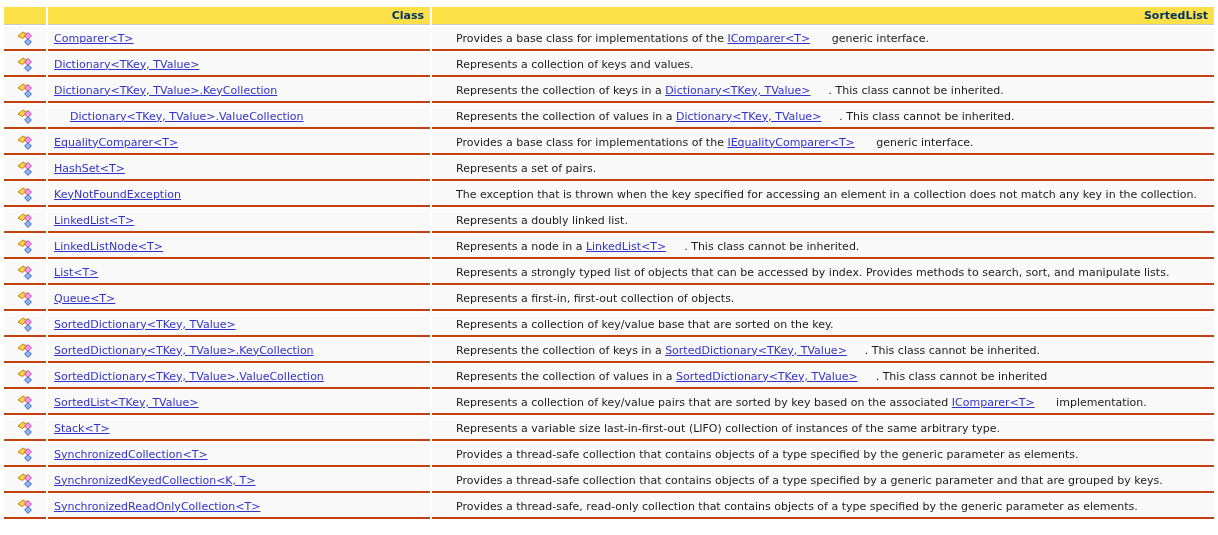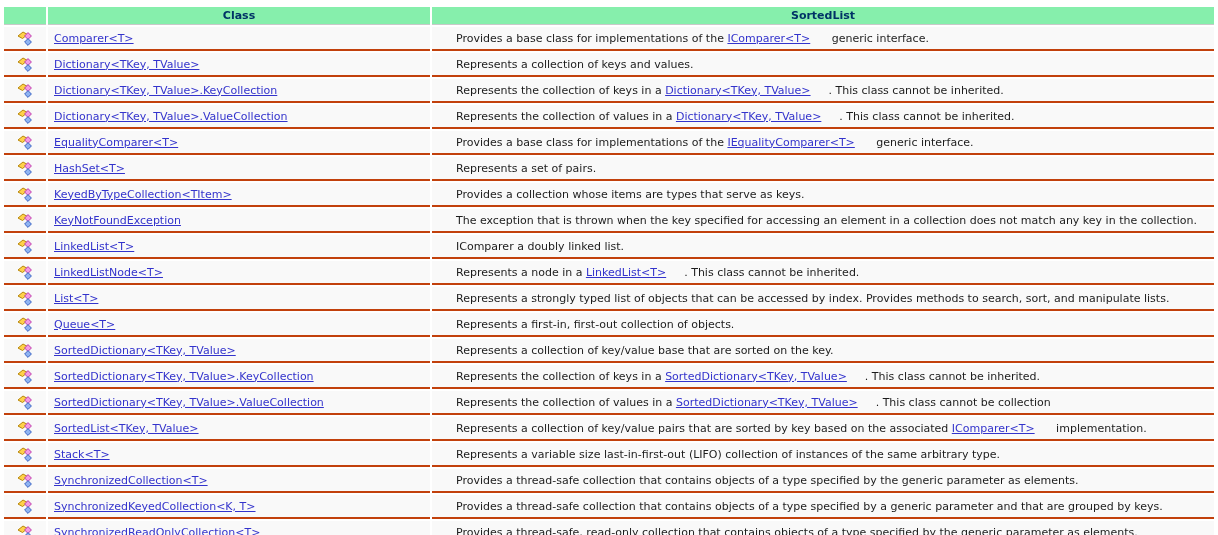--- a/index.html
+++ b/index.html
@@ -17,25 +17,25 @@
     box-sizing: border-box;
     padding: 5px 0 0 2px;
   }
   table.members {
     border-collapse: separate;
     border-spacing: 2px;
     width: 1214px;
     table-layout: fixed;
   }
   th {
-    background: #86efac;
+    background: #fde047;
     color: #003366;
     font-weight: bold;
     font-size: 11px;
-    text-align: center;
+    text-align: right;
     padding: 2px 6px;
     height: 13px;
     border-bottom: 1px solid #c9c9c9;
     white-space: nowrap;
     overflow: hidden;
   }
   td {
     background: #f9f9f9;
     border-bottom: 2px solid #c2410c;
     padding: 2px 6px;
@@ -110,21 +110,21 @@
           <td><span class="desc-text">Represents the collection of keys in a </span><a class="doclink" href="#" style="color: rgb(51, 51, 204);">Dictionary&lt;TKey, TValue&gt;</a><span class="desc-text">. This class cannot be inherited.</span></td>
         </tr>
         <tr>
           <td class="icon-cell">
   <span class="icon-wrap"><svg width="16" height="16" viewBox="0 0 16 16" xmlns="http://www.w3.org/2000/svg">
     <polygon points="1,6 6,2 10.5,4.5 5.5,8.5" fill="#ffd24a" stroke="#b8860b" stroke-width="1"></polygon>
     <polygon points="11,2.6 14.4,6 11,9.4 7.6,6" fill="#f49ce4" stroke="#c03eac" stroke-width="1"></polygon>
     <polygon points="11,8.6 14.4,12 11,15.4 7.6,12" fill="#8fb4f2" stroke="#3b63c4" stroke-width="1"></polygon>
   </svg></span>
 </td>
-          <td><a class="doclink" href="#" style="color: rgb(51, 51, 204);">Dictionary&lt;TKey, TValue&gt;.ValueCollection</a></td>
+          <td><a class="doclink" href="#" style="color: rgb(51, 51, 204); margin-left: 16px;">Dictionary&lt;TKey, TValue&gt;.ValueCollection</a></td>
           <td><span class="desc-text">Represents the collection of values in a </span><a class="doclink" href="#" style="color: rgb(51, 51, 204);">Dictionary&lt;TKey, TValue&gt;</a><span class="desc-text">. This class cannot be inherited.</span></td>
         </tr>
         <tr>
           <td class="icon-cell">
   <span class="icon-wrap"><svg width="16" height="16" viewBox="0 0 16 16" xmlns="http://www.w3.org/2000/svg">
     <polygon points="1,6 6,2 10.5,4.5 5.5,8.5" fill="#ffd24a" stroke="#b8860b" stroke-width="1"></polygon>
     <polygon points="11,2.6 14.4,6 11,9.4 7.6,6" fill="#f49ce4" stroke="#c03eac" stroke-width="1"></polygon>
     <polygon points="11,8.6 14.4,12 11,15.4 7.6,12" fill="#8fb4f2" stroke="#3b63c4" stroke-width="1"></polygon>
   </svg></span>
 </td>
@@ -143,44 +143,33 @@
           <td><span class="desc-text">Represents a set of pairs.</span></td>
         </tr>
         <tr>
           <td class="icon-cell">
   <span class="icon-wrap"><svg width="16" height="16" viewBox="0 0 16 16" xmlns="http://www.w3.org/2000/svg">
     <polygon points="1,6 6,2 10.5,4.5 5.5,8.5" fill="#ffd24a" stroke="#b8860b" stroke-width="1"></polygon>
     <polygon points="11,2.6 14.4,6 11,9.4 7.6,6" fill="#f49ce4" stroke="#c03eac" stroke-width="1"></polygon>
     <polygon points="11,8.6 14.4,12 11,15.4 7.6,12" fill="#8fb4f2" stroke="#3b63c4" stroke-width="1"></polygon>
   </svg></span>
 </td>
-          <td><a class="doclink" href="#" style="color: rgb(51, 51, 204);">KeyedByTypeCollection&lt;TItem&gt;</a></td>
-          <td><span class="desc-text">Provides a collection whose items are types that serve as keys.</span></td>
-        </tr>
-        <tr>
-          <td class="icon-cell">
-  <span class="icon-wrap"><svg width="16" height="16" viewBox="0 0 16 16" xmlns="http://www.w3.org/2000/svg">
-    <polygon points="1,6 6,2 10.5,4.5 5.5,8.5" fill="#ffd24a" stroke="#b8860b" stroke-width="1"></polygon>
-    <polygon points="11,2.6 14.4,6 11,9.4 7.6,6" fill="#f49ce4" stroke="#c03eac" stroke-width="1"></polygon>
-    <polygon points="11,8.6 14.4,12 11,15.4 7.6,12" fill="#8fb4f2" stroke="#3b63c4" stroke-width="1"></polygon>
-  </svg></span>
-</td>
           <td><a class="doclink" href="#" style="color: rgb(51, 51, 204);">KeyNotFoundException</a></td>
           <td><span class="desc-text">The exception that is thrown when the key specified for accessing an element in a collection does not match any key in the collection.</span></td>
         </tr>
         <tr>
           <td class="icon-cell">
   <span class="icon-wrap"><svg width="16" height="16" viewBox="0 0 16 16" xmlns="http://www.w3.org/2000/svg">
     <polygon points="1,6 6,2 10.5,4.5 5.5,8.5" fill="#ffd24a" stroke="#b8860b" stroke-width="1"></polygon>
     <polygon points="11,2.6 14.4,6 11,9.4 7.6,6" fill="#f49ce4" stroke="#c03eac" stroke-width="1"></polygon>
     <polygon points="11,8.6 14.4,12 11,15.4 7.6,12" fill="#8fb4f2" stroke="#3b63c4" stroke-width="1"></polygon>
   </svg></span>
 </td>
           <td><a class="doclink" href="#" style="color: rgb(51, 51, 204);">LinkedList&lt;T&gt;</a></td>
-          <td><span class="desc-text">IComparer a doubly linked list.</span></td>
+          <td><span class="desc-text">Represents a doubly linked list.</span></td>
         </tr>
         <tr>
           <td class="icon-cell">
   <span class="icon-wrap"><svg width="16" height="16" viewBox="0 0 16 16" xmlns="http://www.w3.org/2000/svg">
     <polygon points="1,6 6,2 10.5,4.5 5.5,8.5" fill="#ffd24a" stroke="#b8860b" stroke-width="1"></polygon>
     <polygon points="11,2.6 14.4,6 11,9.4 7.6,6" fill="#f49ce4" stroke="#c03eac" stroke-width="1"></polygon>
     <polygon points="11,8.6 14.4,12 11,15.4 7.6,12" fill="#8fb4f2" stroke="#3b63c4" stroke-width="1"></polygon>
   </svg></span>
 </td>
           <td><a class="doclink" href="#" style="color: rgb(51, 51, 204);">LinkedListNode&lt;T&gt;</a></td>
@@ -232,21 +221,21 @@
         </tr>
         <tr>
           <td class="icon-cell">
   <span class="icon-wrap"><svg width="16" height="16" viewBox="0 0 16 16" xmlns="http://www.w3.org/2000/svg">
     <polygon points="1,6 6,2 10.5,4.5 5.5,8.5" fill="#ffd24a" stroke="#b8860b" stroke-width="1"></polygon>
     <polygon points="11,2.6 14.4,6 11,9.4 7.6,6" fill="#f49ce4" stroke="#c03eac" stroke-width="1"></polygon>
     <polygon points="11,8.6 14.4,12 11,15.4 7.6,12" fill="#8fb4f2" stroke="#3b63c4" stroke-width="1"></polygon>
   </svg></span>
 </td>
           <td><a class="doclink" href="#" style="color: rgb(51, 51, 204);">SortedDictionary&lt;TKey, TValue&gt;.ValueCollection</a></td>
-          <td><span class="desc-text">Represents the collection of values in a </span><a class="doclink" href="#" style="color: rgb(51, 51, 204);">SortedDictionary&lt;TKey, TValue&gt;</a><span class="desc-text">. This class cannot be collection</span></td>
+          <td><span class="desc-text">Represents the collection of values in a </span><a class="doclink" href="#" style="color: rgb(51, 51, 204);">SortedDictionary&lt;TKey, TValue&gt;</a><span class="desc-text">. This class cannot be inherited</span></td>
         </tr>
         <tr>
           <td class="icon-cell">
   <span class="icon-wrap"><svg width="16" height="16" viewBox="0 0 16 16" xmlns="http://www.w3.org/2000/svg">
     <polygon points="1,6 6,2 10.5,4.5 5.5,8.5" fill="#ffd24a" stroke="#b8860b" stroke-width="1"></polygon>
     <polygon points="11,2.6 14.4,6 11,9.4 7.6,6" fill="#f49ce4" stroke="#c03eac" stroke-width="1"></polygon>
     <polygon points="11,8.6 14.4,12 11,15.4 7.6,12" fill="#8fb4f2" stroke="#3b63c4" stroke-width="1"></polygon>
   </svg></span>
 </td>
           <td><a class="doclink" href="#" style="color: rgb(51, 51, 204);">SortedList&lt;TKey, TValue&gt;</a></td>

